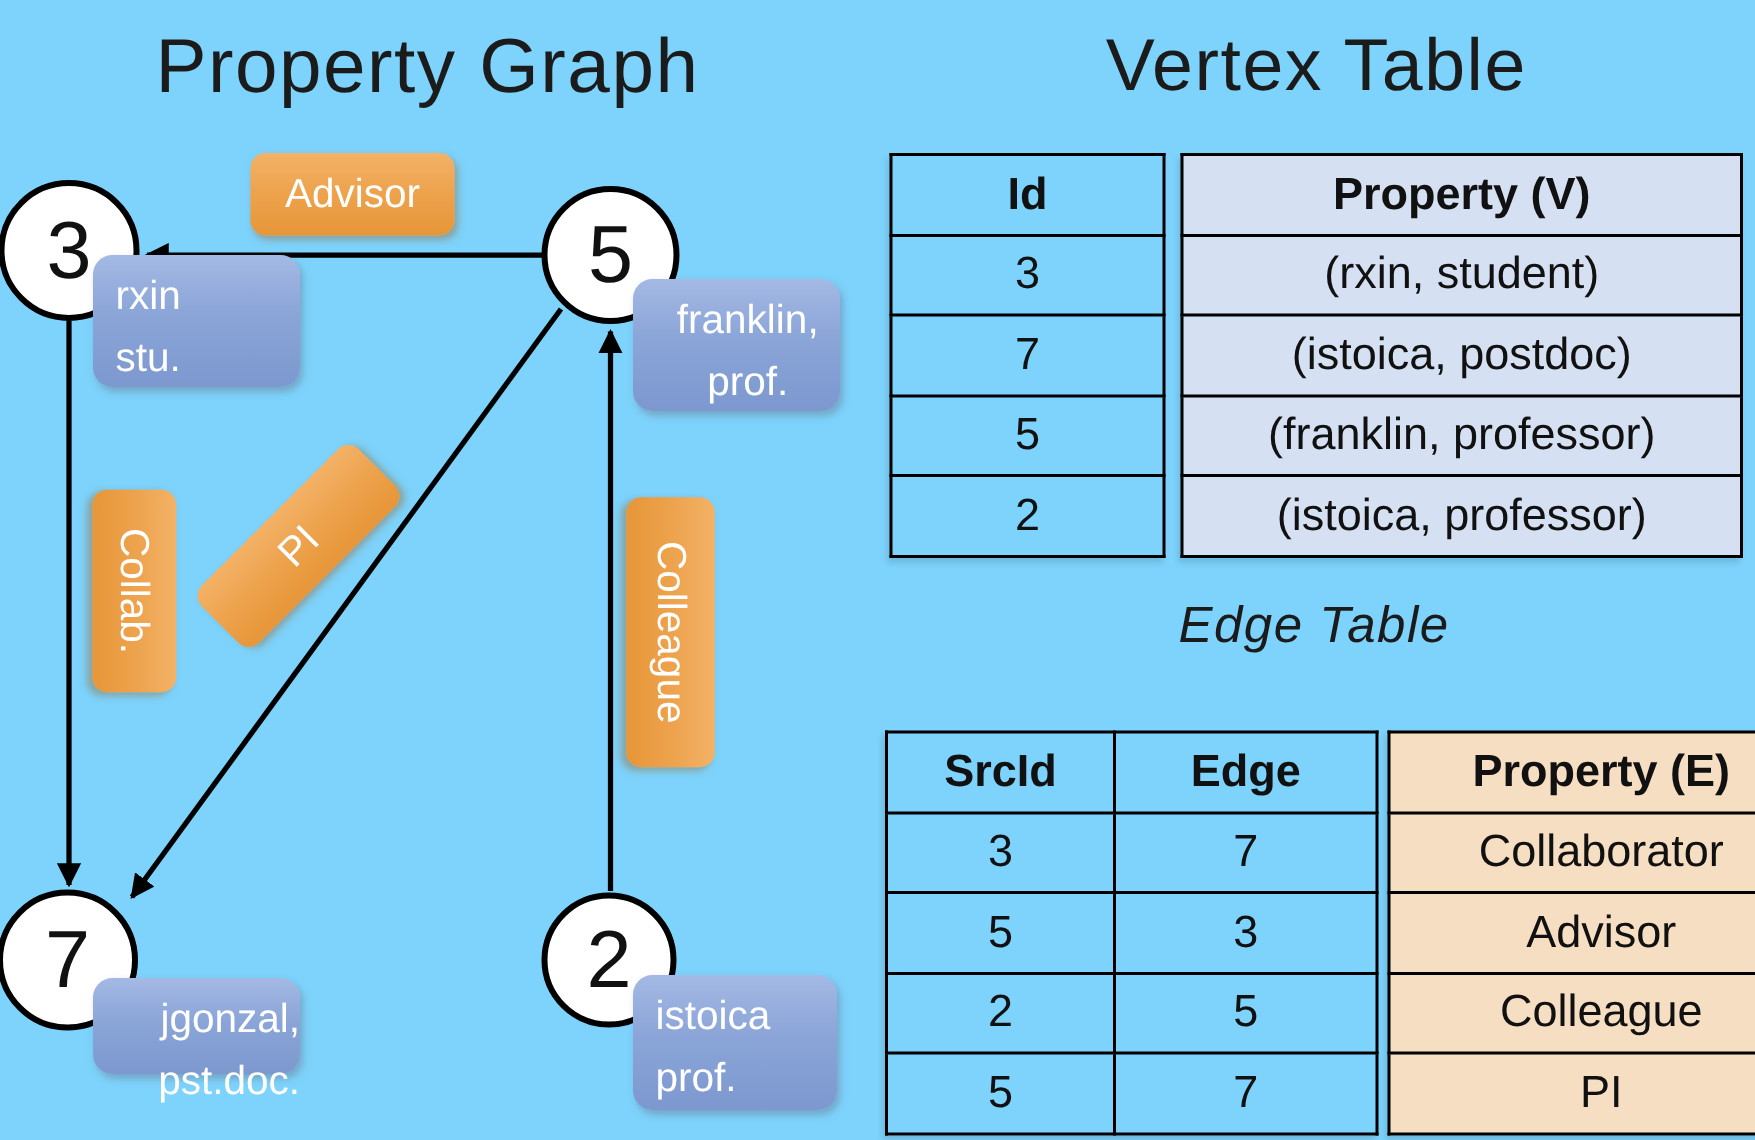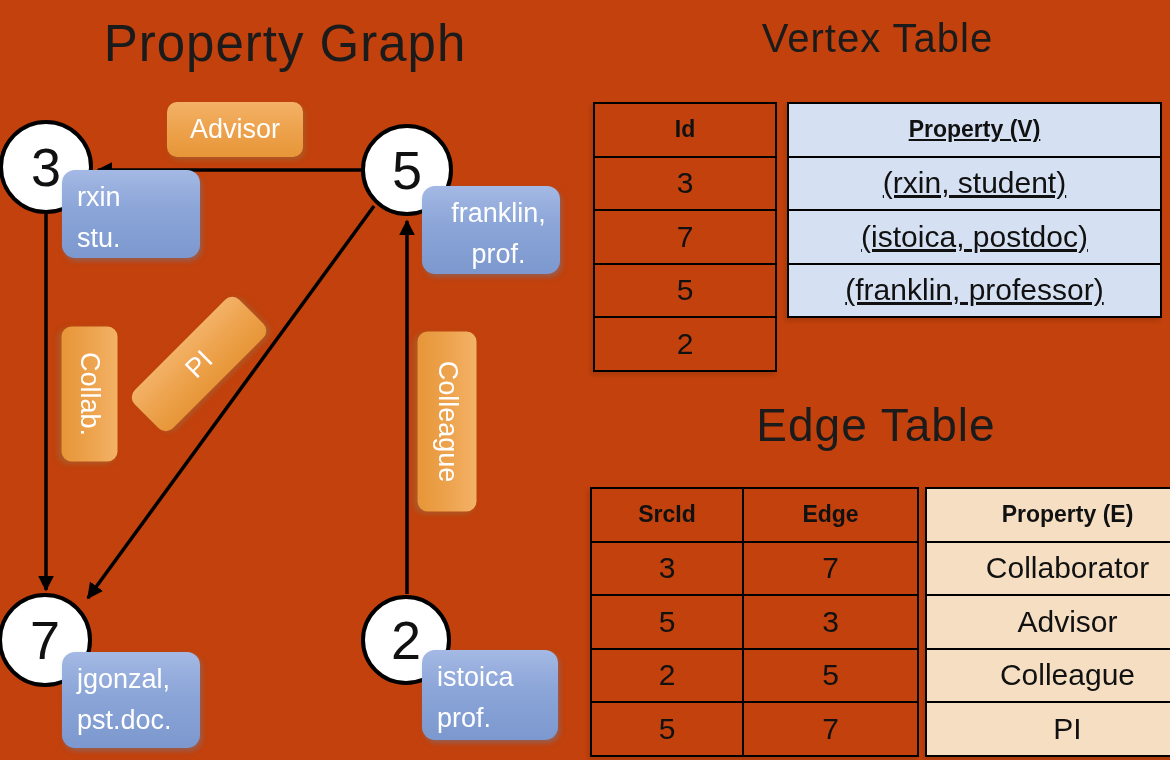--- a/index.html
+++ b/index.html
@@ -1,62 +1,62 @@
 <!DOCTYPE html>
 <html><head>
 <meta charset="utf-8">
 <style>
   html,body { margin:0; padding:0; background:#fff; }
   body { width:1170px; height:760px; font-family:"Liberation Sans", sans-serif; color:#111; }
-  .canvas { position:relative; width:1170px; height:760px; overflow:hidden; background:#c2410c; }
+  .canvas { position:relative; width:1170px; height:760px; overflow:hidden; background:#7dd3fc; }
 
   .big-title { position:absolute; text-align:center; font-weight:300; color:#1b1b1b; letter-spacing:1px; }
   .t-graph  { left:0;   top:14px;  width:570px; font-size:51px; }
-  .t-vertex { left:593px; top:16px;  width:569px; font-size:40px; }
-  .t-edge   { left:590px; top:398px; width:572px; font-size:46px; }
+  .t-vertex { left:593px; top:16px;  width:569px; font-size:49px; }
+  .t-edge   { left:590px; top:398px; width:572px; font-size:34px;font-style:italic; }
 
   
   .node { position:absolute; box-sizing:border-box; background:#fff; border:4px solid #000;
           border-radius:50%; display:flex; align-items:center; justify-content:center;
           font-size:54px; font-weight:300; z-index:3; }
   .n3 { left:-1px;  top:120px; width:94px; height:94px; }
   .n5 { left:361px; top:124px; width:92px; height:92px; }
   .n7 { left:-2px;  top:593px; width:94px; height:94px; }
   .n2 { left:361px; top:595px; width:90px; height:90px; }
 
   
   .edges { position:absolute; left:0; top:0; z-index:2; }
 
   
   .vprop { position:absolute; z-index:5; box-sizing:border-box; border-radius:13px;
            background:linear-gradient(180deg,#A4B9E4 0%,#8BA5D8 45%,#7C98CE 100%);
            color:#fff; font-size:27px; line-height:41px; padding:7px 0 0 15px;
            box-shadow:2px 3px 5px rgba(110,125,150,0.5); }
   .vp-rxin     { left:62px;  top:170px; width:138px; height:88px; }
   .vp-franklin { left:422px; top:186px; width:138px; height:88px;text-align:center; }
-  .vp-jgonzal  { left:62px;  top:652px; width:138px; height:96px; }
+  .vp-jgonzal  { left:62px;  top:652px; width:138px; height:64px;text-align:right; }
   .vp-istoica  { left:422px; top:650px; width:136px; height:90px; }
 
   
   .elabel { position:absolute; z-index:4; border-radius:10px;
             background:linear-gradient(180deg,#F3B267 0%,#EDA24C 50%,#E79638 100%);
             color:#fff; font-size:27px; display:flex; align-items:center; justify-content:center;
             box-shadow:2px 3px 5px rgba(150,115,70,0.5); }
   .el-advisor   { left:167px; top:102px; width:136px; height:55px; }
   .el-collab    { left:22px;  top:366px; width:135px; height:56px; transform:rotate(90deg); }
   .el-pi        { left:125px; top:337px; width:148px; height:54px; transform:rotate(-45deg); }
   .el-colleague { left:357px; top:392px; width:180px; height:59px; transform:rotate(90deg); }
 
   
   table.tbl { position:absolute; border-collapse:collapse; table-layout:fixed;
               box-shadow:-2px 3px 4px rgba(0,0,0,0.12); }
   table.tbl td { border:2.5px solid #000; text-align:center; vertical-align:middle;
                  height:51.5px; font-size:30px; font-weight:300; padding:0; }
-  table.tbl tr.hdr td { font-weight:bold; font-size:23px; }
-  .fill-blue td { background:#D5E0F2;text-decoration:underline; }
+  table.tbl tr.hdr td { font-weight:bold; font-size:30px; }
+  .fill-blue td { background:#D5E0F2; }
   .fill-tan  td { background:#F6DEC3; }
 
   .tv-id   { left:593px; top:102px; width:184px; }
   .tv-prop { left:787px; top:102px; width:375px; }
   .te-ids  { left:590px; top:487px; width:327px;padding-left:26px; }
   .te-prop { left:925px; top:487px; width:285px; }
 </style>
 </head>
 <body>
 
@@ -140,20 +140,23 @@
         </tr>
     <tr>
           <td>(rxin, student)</td>
         </tr>
     <tr>
           <td>(istoica, postdoc)</td>
         </tr>
     <tr>
           <td>(franklin, professor)</td>
         </tr>
+    <tr>
+          <td>(istoica, professor)</td>
+        </tr>
   </tbody>
     </table>
 
   <table class="tbl te-ids">
     <colgroup>
         <col style="width:152px">
         <col style="width:175px">
       </colgroup>
     <tbody>
         <tr class="hdr">

